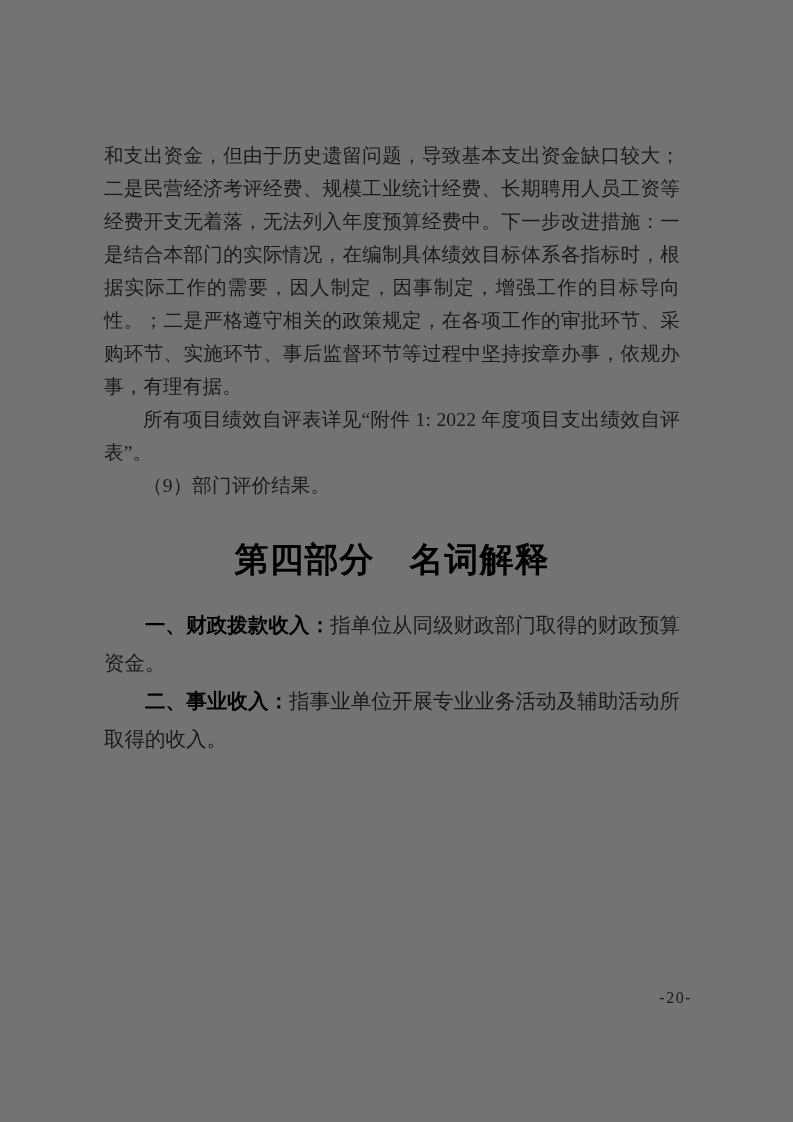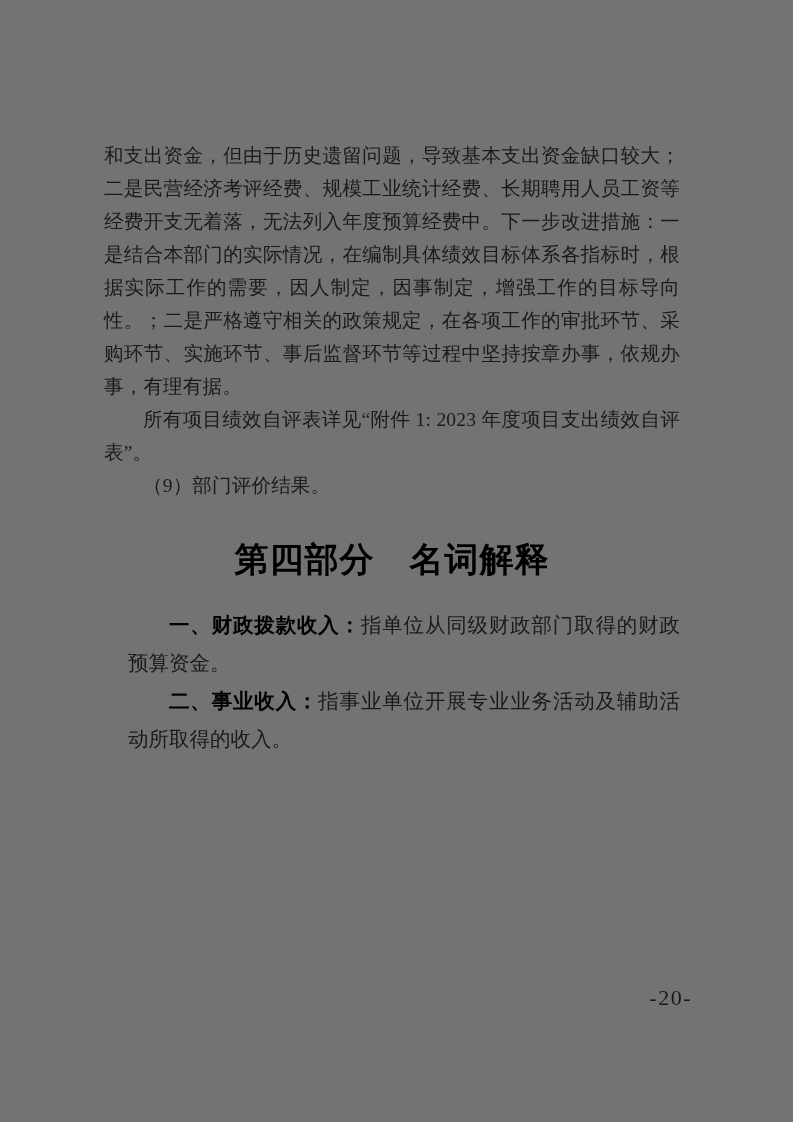--- a/index.html
+++ b/index.html
@@ -38,53 +38,52 @@
     font-size: 34px;
     line-height: 42px;
     font-weight: bold;
     text-align: center;
     letter-spacing: 1px;
     font-family: "Liberation Sans", "DejaVu Sans", sans-serif;
     color: #000;
   }
   .glossary {
     margin-top: 26px;
-    margin-left: 24px;
   }
   .gloss {
     margin: 0;
     font-size: 20.5px;
     line-height: 38px;
     text-align: justify;
     text-indent: 2em;
   }
   .gloss .term {
     font-weight: bold;
     font-family: "Liberation Sans", "DejaVu Sans", sans-serif;
     color: #000;
   }
   .page-number {
     position: absolute;
     top: 986px;
     right: 101px;
-    font-size: 22px;
+    font-size: 16px;
     line-height: 24px;
     letter-spacing: 1.5px;
     color: #1a1a1a;
   }
 </style>
 </head>
 <body>
 
 <div class="page">
   <div class="content">
 
     <p class="para">和支出资金，但由于历史遗留问题，导致基本支出资金缺口较大；二是民营经济考评经费、规模工业统计经费、长期聘用人员工资等经费开支无着落，无法列入年度预算经费中。下一步改进措施：一是结合本部门的实际情况，在编制具体绩效目标体系各指标时，根据实际工作的需要，因人制定，因事制定，增强工作的目标导向性。；二是严格遵守相关的政策规定，在各项工作的审批环节、采购环节、实施环节、事后监督环节等过程中坚持按章办事，依规办事，有理有据。</p>
 
-    <p class="para indent">所有项目绩效自评表详见“附件 1: 2023 年度项目支出绩效自评表”。</p>
+    <p class="para indent">所有项目绩效自评表详见“附件 1: 2022 年度项目支出绩效自评表”。</p>
 
     <p class="para indent">（9）部门评价结果。</p>
 
 
     <h2 class="section-heading">第四部分　名词解释</h2>
 
     <div class="glossary">
       <p class="gloss">
         <span class="term">一、财政拨款收入：</span><span>指单位从同级财政部门取得的财政预算资金。</span>
       </p>

